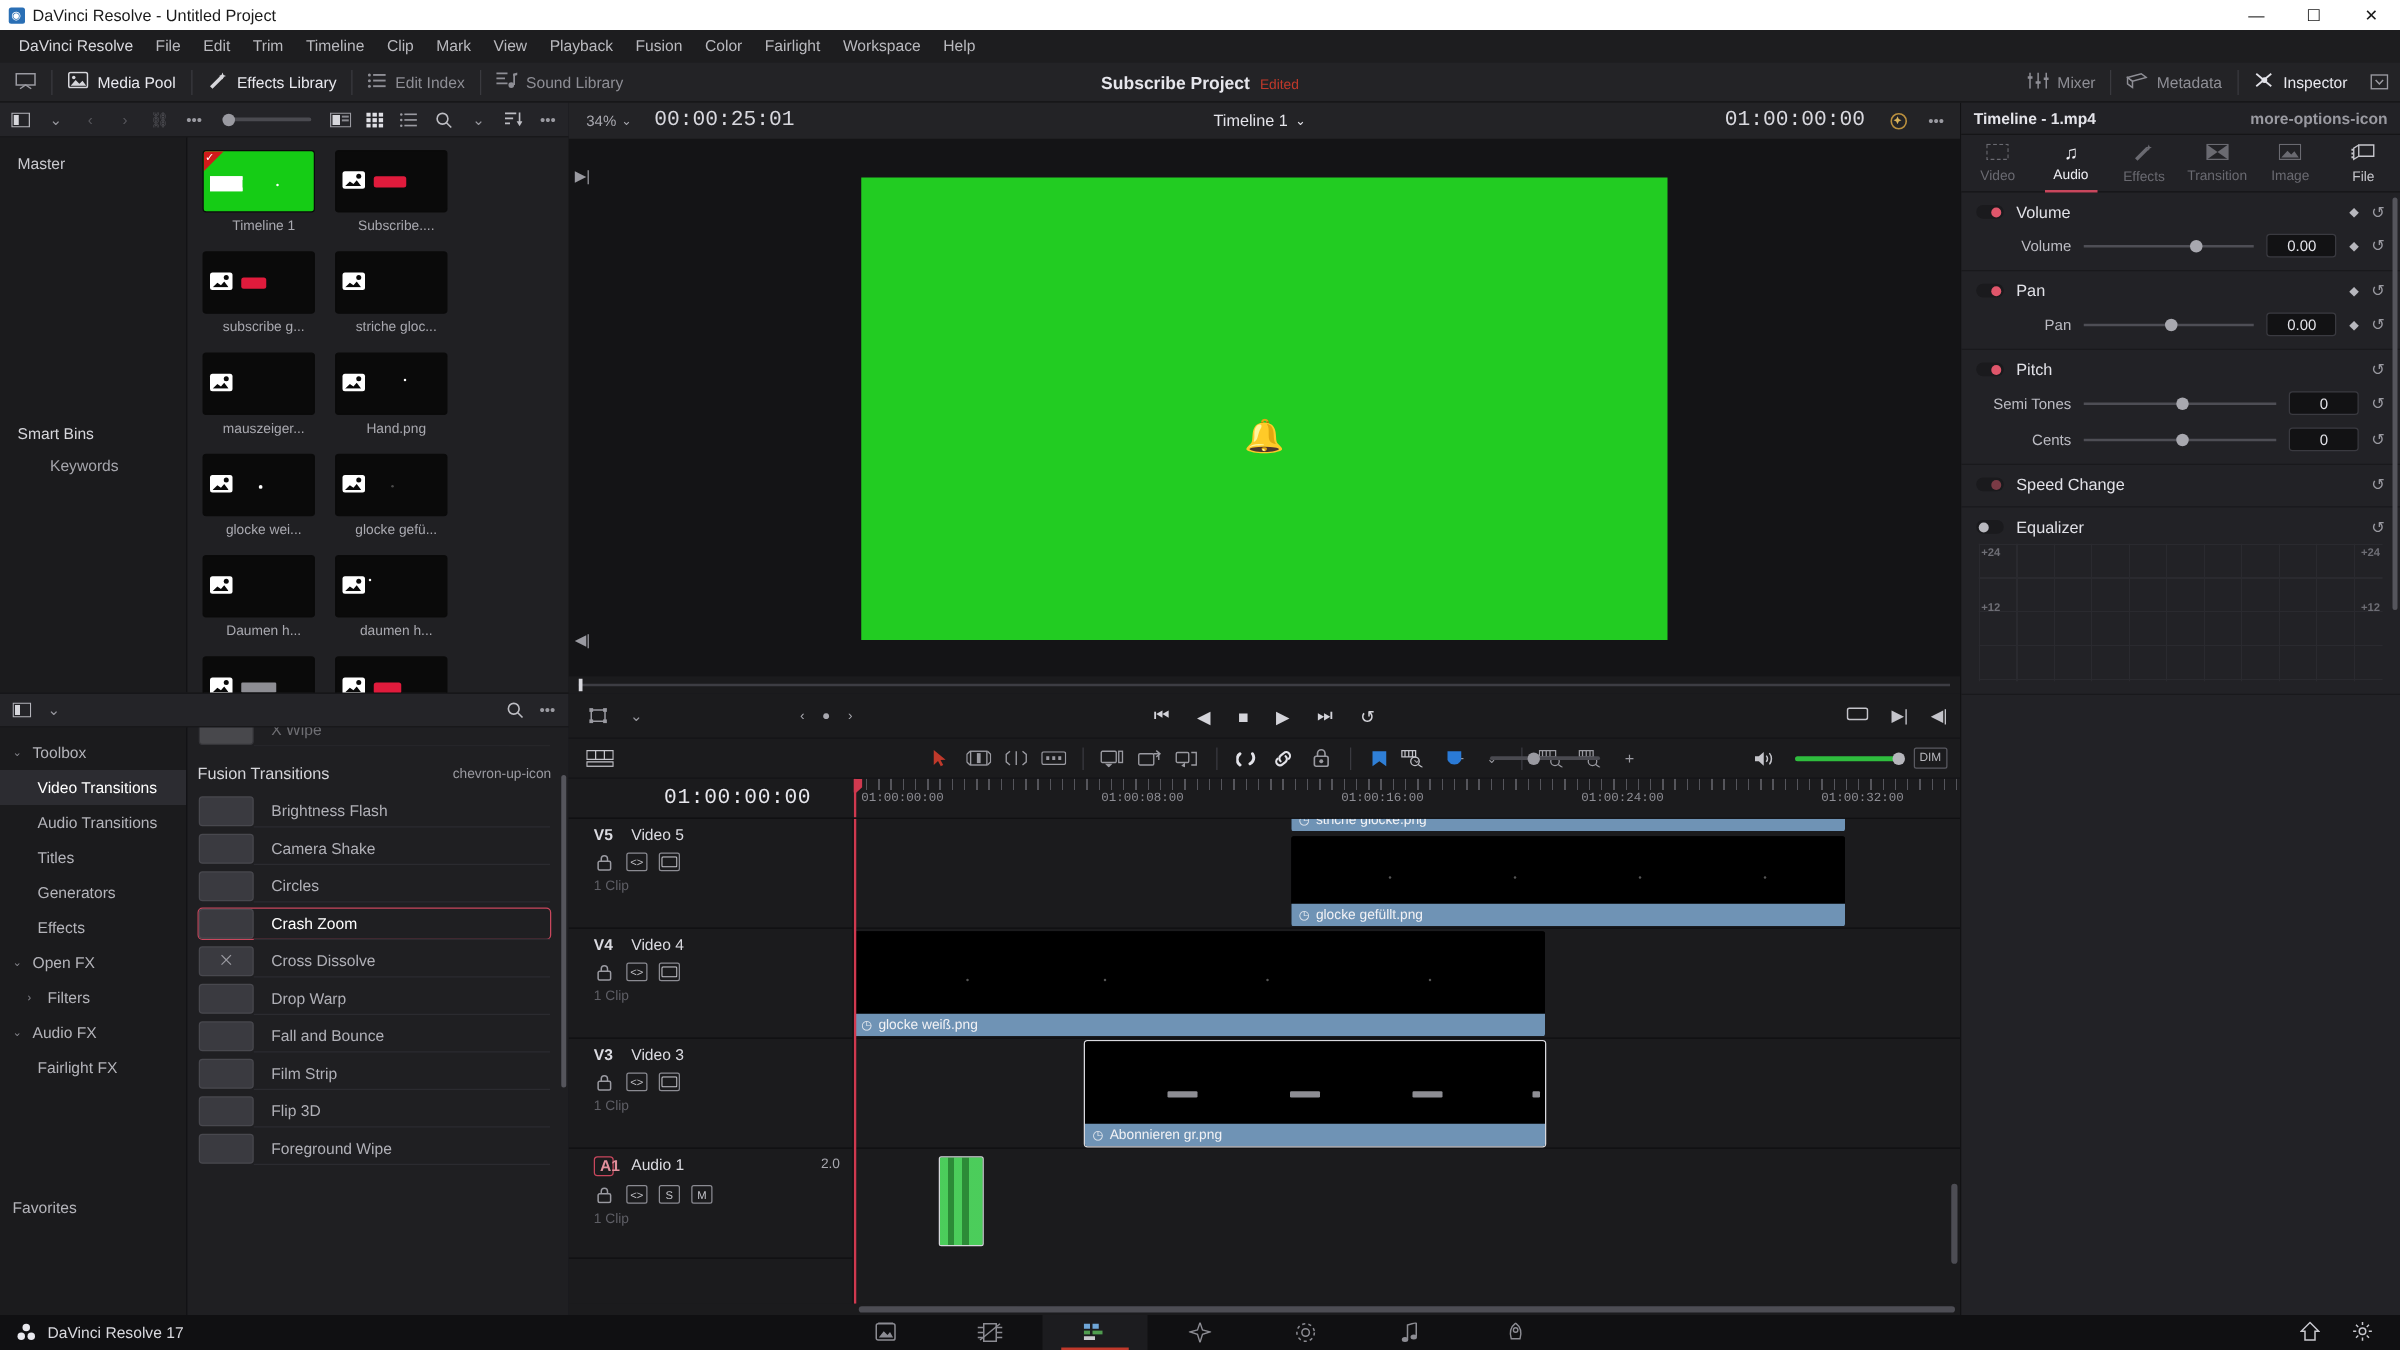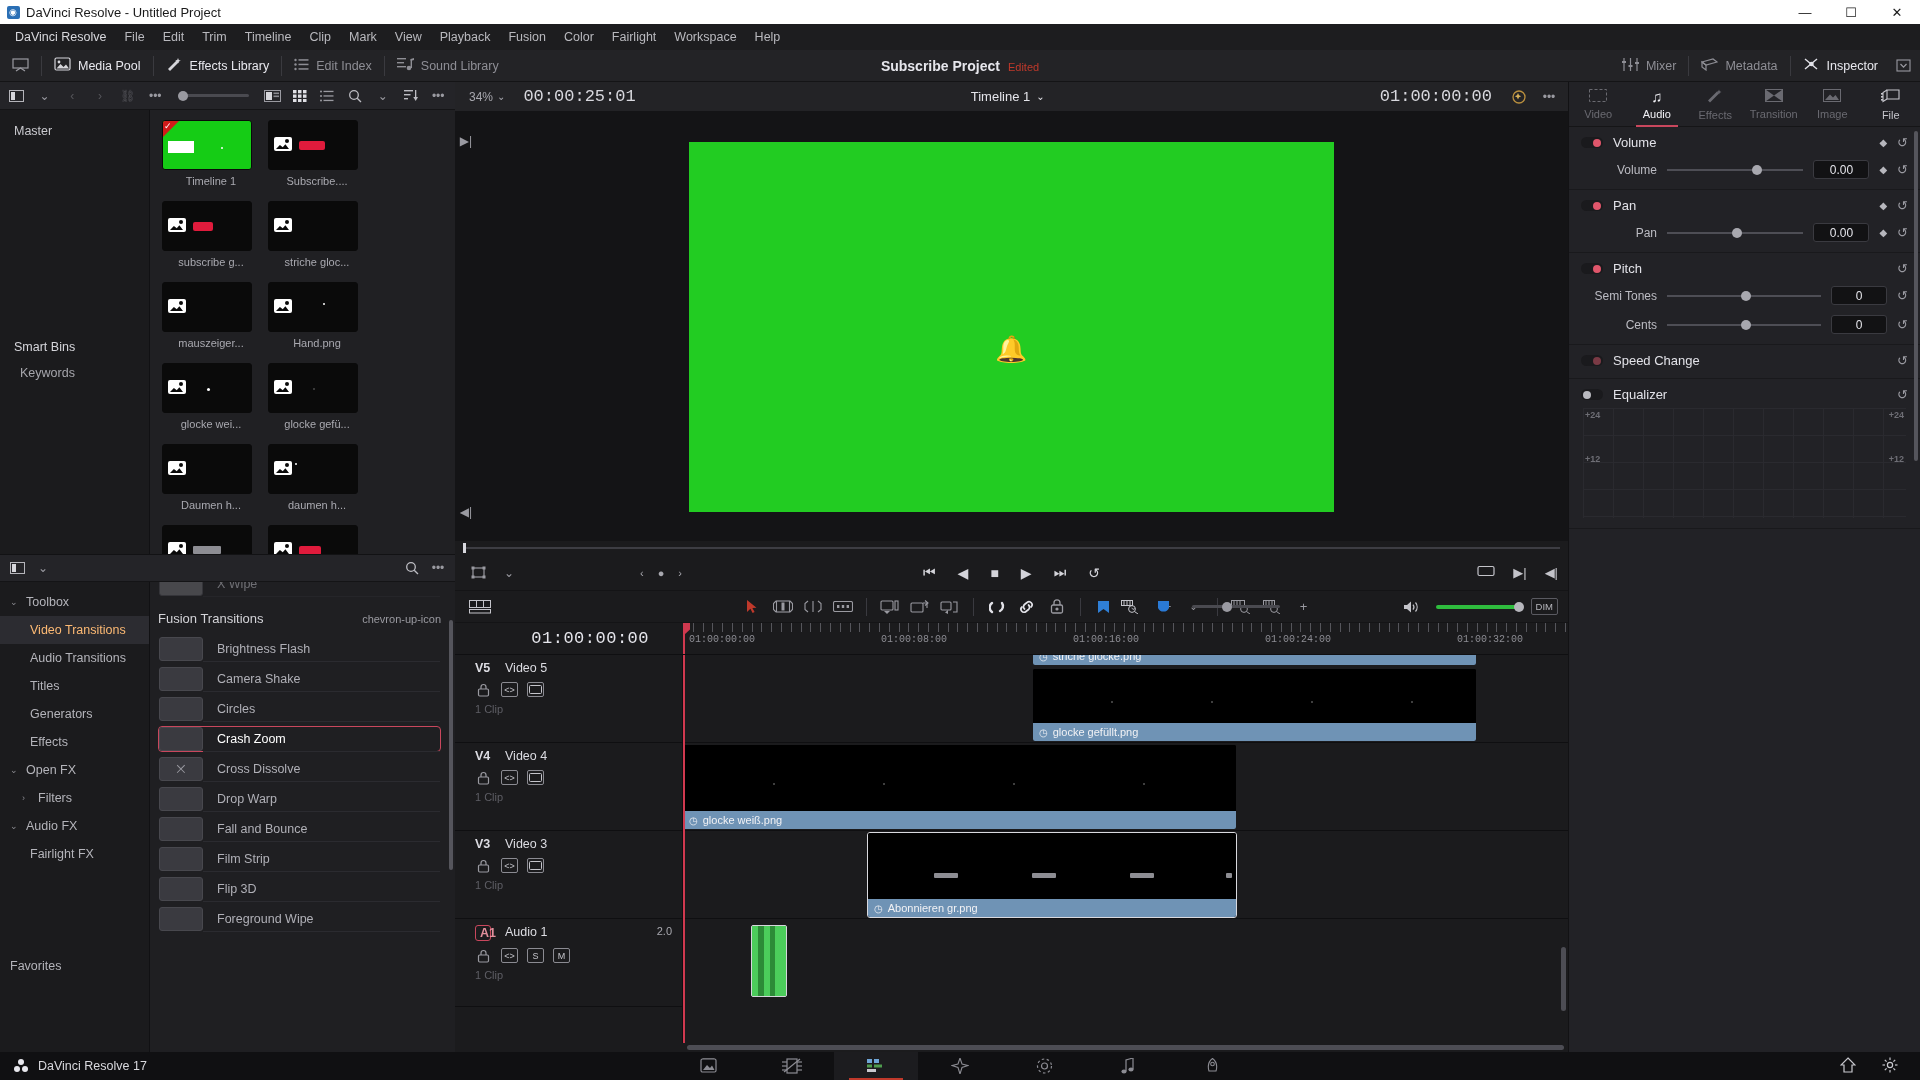--- a/index.html
+++ b/index.html
@@ -56,21 +56,21 @@
                 border-bottom:1px solid #141416; padding:0 4px; gap:2px; }
   .ico-btn { width:26px;height:22px;display:flex;align-items:center;justify-content:center;
              color:#9a9aa1; font-size:12px;}
   .ico-btn.dim { color:#56565c; }
   .slider-mini { width:72px;height:3px;background:#4a4a50;border-radius:2px;position:relative;margin:0 8px;}
   .slider-mini .knob{position:absolute;left:0;top:-3.5px;width:10px;height:10px;border-radius:50%;background:#9a9aa1;}
   .mp-body { flex:1; display:flex; min-height:0; }
   .mp-tree { width:150px; background:#1b1b1d; border-right:1px solid #111113; font-size:12.5px;
              padding-top:8px; display:flex; flex-direction:column; }
   .mp-tree .node { padding:6px 14px; color:#c9c9ce; font-size:12.5px;}
-  .mp-tree .node.sub { padding-left:20px; color:#a6a6ac; }
+  .mp-tree .node.sub { padding-left:40px; color:#a6a6ac; }
   .mp-tree .node.hdr { color:#d6d6db; margin-top:10px;}
   .mp-grid { flex:1; background:#202023; padding:10px 8px; display:flex; flex-wrap:wrap;
              align-content:flex-start; gap:0px; overflow:hidden; }
   .thumb { width:98px; margin:0 4px 14px 4px; }
   .thumb .pic { width:90px;height:50px;background:#0a0a0a;border-radius:3px;position:relative;overflow:hidden;
                 border:1px solid #0a0a0a;}
   .thumb.green .pic { background:#15cc15; }
   .thumb .cap { font-size:11px;color:#a9a9b0;text-align:center;margin-top:5px;white-space:nowrap;
                 overflow:hidden;text-overflow:ellipsis;}
   .pic .imgico { position:absolute;left:5px;top:16px;width:18px;height:14px;background:#fff;border-radius:2px; }
@@ -86,21 +86,21 @@
   .pic .dot{position:absolute;width:2px;height:2px;background:#fff;border-radius:50%;}
 
   
   .fx-toolbar{height:28px;background:#242428;display:flex;align-items:center;
               border-top:1px solid #121214;border-bottom:1px solid #141416;padding:0 4px;}
   .fx-search{flex:1;}
   .fx-body{height:470px;display:flex;min-height:0;}
   .fx-tree{width:150px;background:#1b1b1d;border-right:1px solid #111113;padding-top:6px;
            display:flex;flex-direction:column;overflow:hidden;}
   .fx-tree .it{padding:7px 10px;font-size:12.5px;color:#b4b4ba;display:flex;align-items:center;gap:6px;}
-  .fx-tree .it.sel{background:#2c2c31;color:#fdba74;}
+  .fx-tree .it.sel{background:#2c2c31;color:#ffffff;}
   .fx-tree .it.ind{padding-left:30px;}
   .fx-tree .it.ind2{padding-left:22px;}
   .caret{font-size:9px;color:#8b8b91;width:10px;display:inline-block;}
   .fx-list{flex:1;background:#1f1f22;overflow:hidden;position:relative;padding-top:2px;}
   .fx-sec{display:flex;align-items:center;justify-content:space-between;
           padding:10px 14px 6px 8px;font-size:13px;color:#d4d4d9;}
   .fx-item{display:flex;align-items:center;margin:4px 14px 4px 8px;height:26px;
            border:1px solid transparent;border-radius:3px;}
   .fx-item .sw{width:44px;height:24px;background:#3a3a40;border:1px solid #48484e;border-radius:3px;
                display:flex;align-items:center;justify-content:center;color:#9a9aa1;font-size:11px;}
@@ -1097,20 +1097,24 @@
           </div>
         </div>
 
         <div class="tl-hscroll">
           <div class="bar" style="margin-left:228px;width:940px;"></div>
         </div>
       </div>
     </div>
 
     <div class="rightcol">
+      <div class="insp-head">
+        <span>Timeline - 1.mp4</span>
+        <span style="color:#9a9aa1;">more-options-icon</span>
+      </div>
 
       <div class="insp-tabs">
         <div class="insp-tab">
           <span class="ic">
             <svg width="18" height="13" viewBox="0 0 18 13">
                 <rect x="0.5" y="0.5" width="17" height="12" fill="none" stroke="#6a6a71" stroke-width="1" stroke-dasharray="3 2"></rect>
               </svg>
           </span>
           <span>Video</span>
         </div>

